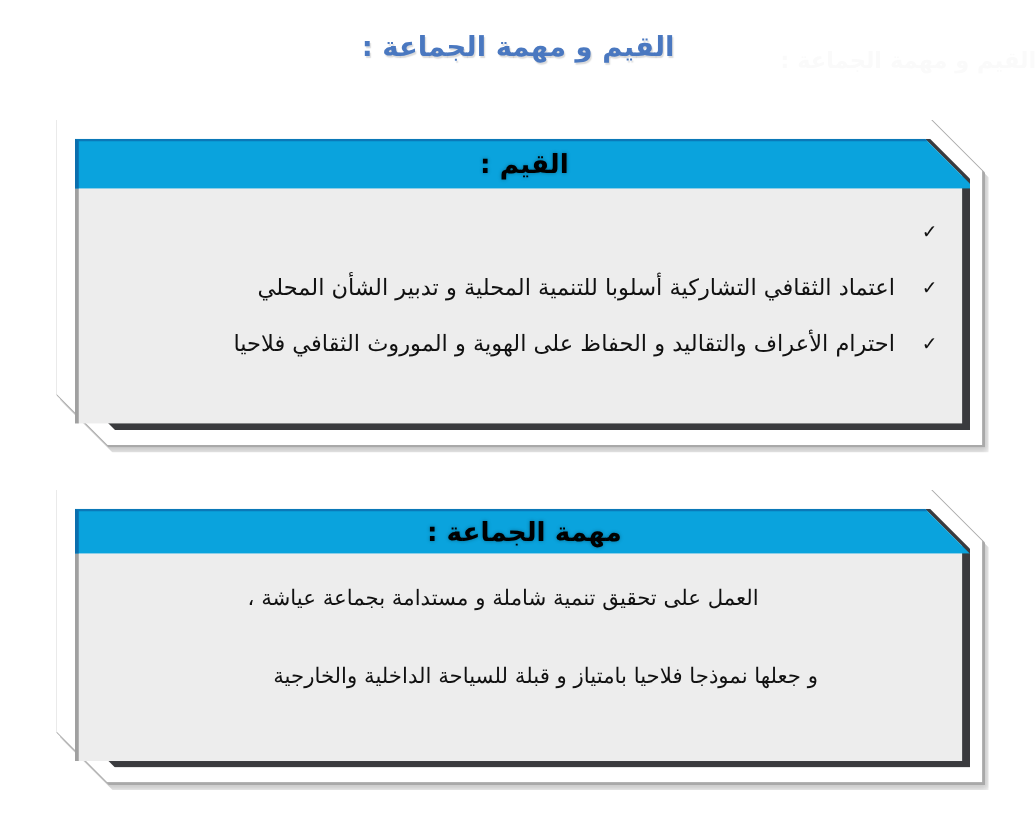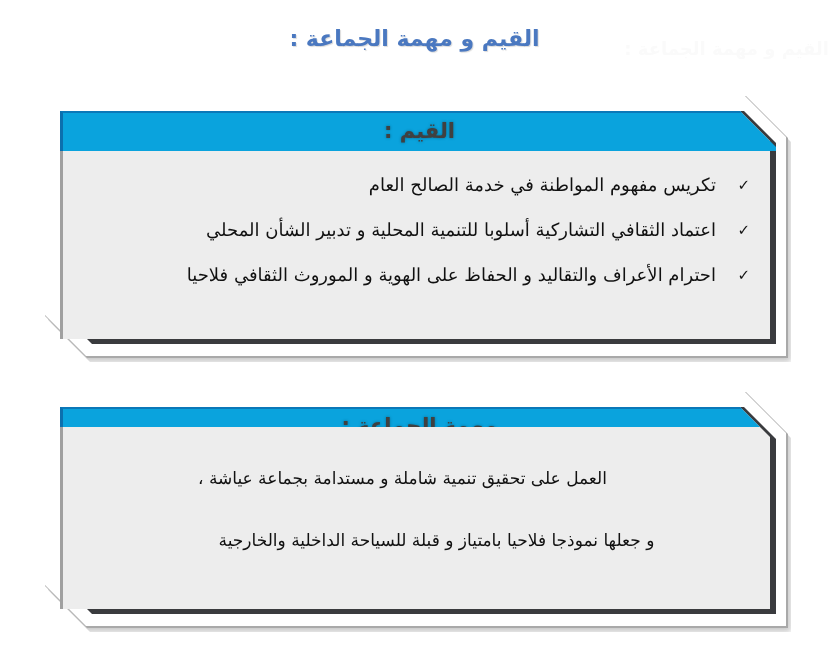--- a/index.html
+++ b/index.html
@@ -85,32 +85,32 @@
     .card-header {
       position: absolute;
       left: 15px; top: 15px; right: 12px;
       background: #0aa3dd;
       border-top: 2px solid #0b78b8;
       border-left: 3px solid #0b6fae;
       box-sizing: border-box;
       clip-path: polygon(0 0, calc(100% - 36px) 0, 100% 36px, 100% 100%, 0 100%);
       text-align: center;
       direction: rtl;
-      color: #404040;
+      color: #000000;
       font-family: "DejaVu Sans", sans-serif;
       font-weight: bold;
       font-size: 21px;
       text-shadow: 0 0 3px rgba(0,0,0,0.35);
     }
 
     #card-values { top: 96px; height: 262px; }
     #card-values .card-header { height: 40px; line-height: 37px; }
 
     #card-mission { top: 392px; height: 236px; }
-    #card-mission .card-header { height: 20px; line-height: 34px; }
+    #card-mission .card-header { height: 36px; line-height: 34px; }
 
     .bullet-list {
       position: absolute;
       right: 38px;
       top: 66px;
       left: 26px;
       direction: rtl;
       list-style: none;
       margin: 0;
       padding: 0;
@@ -152,21 +152,20 @@
 <section class="card" id="card-values">
   <div class="card-shadow"></div>
   <div class="card-edge"></div>
   <div class="card-frame"></div>
   <div class="card-inner-dark"></div>
   <div class="card-inner"></div>
   <div class="card-header">القيم :</div>
   <ul class="bullet-list">
     <li class="bullet-item">
       <span class="check-icon">✓</span>
-      <span>تكريس مفهوم المواطنة في خدمة الصالح العام</span>
     </li>
     <li class="bullet-item">
       <span class="check-icon">✓</span>
       <span>اعتماد الثقافي التشاركية أسلوبا للتنمية المحلية و تدبير الشأن المحلي</span>
     </li>
     <li class="bullet-item">
       <span class="check-icon">✓</span>
       <span>احترام الأعراف والتقاليد و الحفاظ على الهوية و الموروث الثقافي فلاحيا</span>
     </li>
   </ul>

